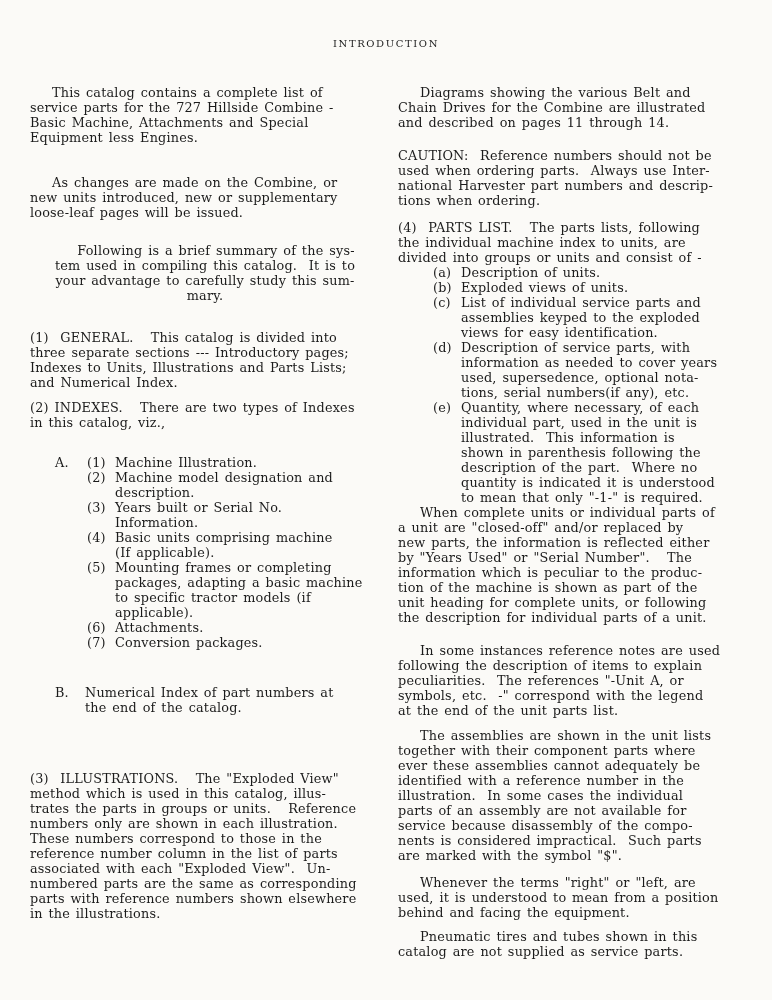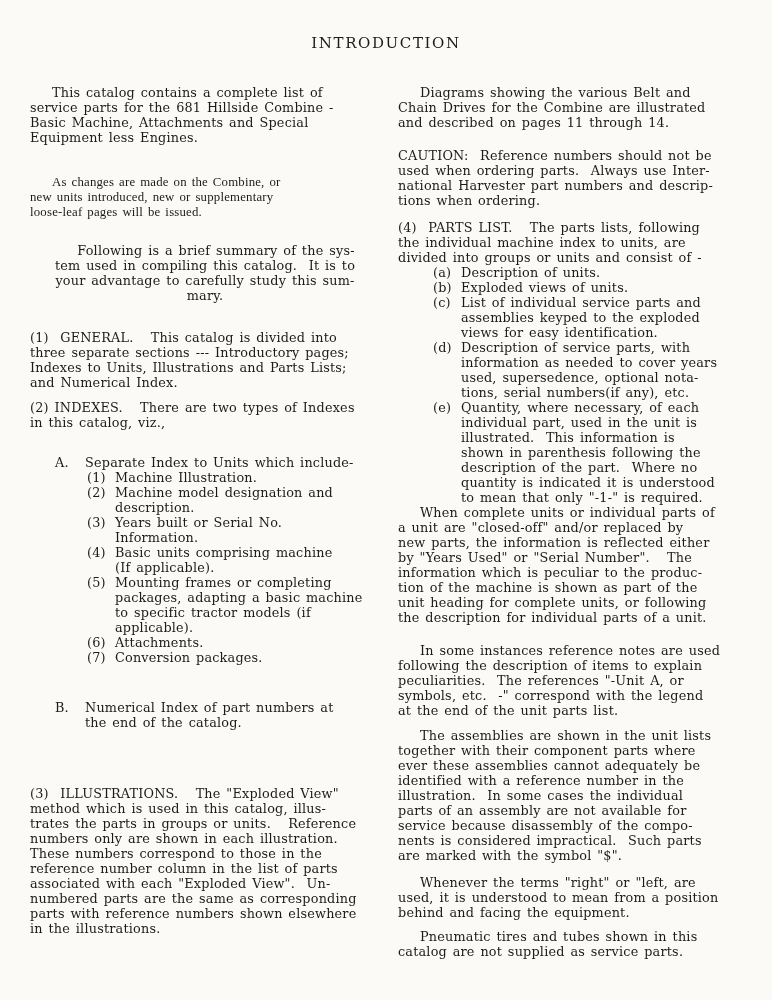--- a/index.html
+++ b/index.html
@@ -14,21 +14,21 @@
     font-size: 12.8px;
     line-height: 15px;
     letter-spacing: 0.2px;
     word-spacing: 1.5px;
     overflow: hidden;
     box-sizing: border-box;
   }
   .title {
     margin-top: 36px;
     text-align: center;
-    font-size: 15px;
+    font-size: 10px;
     letter-spacing: 1.6px;
     word-spacing: 0;
   }
   .columns {
     display: flex;
     gap: 18px;
     padding: 0 24px 0 30px;
     margin-top: 34px;
   }
   .col { flex: 1 1 0; min-width: 0; }
@@ -41,59 +41,58 @@
   .sub { display: flex; align-items: flex-start; }
   .sub > .snum { flex: 0 0 28px; margin-left: 2px; white-space: pre; }
   .sub-r > .snum { flex: 0 0 28px; margin-left: 35px; white-space: pre; }
   .sub > .stext { flex: 1 1 0; min-width: 0; }
   
   .mb9  { margin-bottom: 9px; }
   .mb10 { margin-bottom: 10px; }
   .mb12 { margin-bottom: 12px; }
   .mb16 { }
   .mb18 { margin-bottom: 18px; }
-  .mb23 { margin-bottom: 23px; font-family: Liberation Serif, serif; }
+  .mb23 { margin-bottom: 23px; }
   .mb25 { margin-bottom: 25px; }
   .mb27 { margin-bottom: 27px; text-align: center; }
   .mb30 { margin-bottom: 30px; }
   .mb35 { margin-bottom: 35px; }
   .mb56 { margin-bottom: 56px; }
 </style>
 </head>
 <body>
 
 <div class="page">
 
   <div class="title">INTRODUCTION</div>
 
   <div class="columns">
 
     <div class="col">
       <div class="para ind mb30">This catalog contains a complete list of
-service parts for the 681 Hillside Combine -
+service parts for the 727 Hillside Combine -
 Basic Machine, Attachments and Special
 Equipment less Engines.</div>
       <div class="para ind mb23">As changes are made on the Combine, or
 new units introduced, new or supplementary
 loose-leaf pages will be issued.</div>
       <div class="para ind mb27">Following is a brief summary of the sys-
 tem used in compiling this catalog.  It is to
 your advantage to carefully study this sum-
 mary.</div>
       <div class="para mb10">(1)  GENERAL.   This catalog is divided into
 three separate sections --- Introductory pages;
 Indexes to Units, Illustrations and Parts Lists;
 and Numerical Index.</div>
       <div class="para mb25">(2) INDEXES.   There are two types of Indexes
 in this catalog, viz.,</div>
 
       <div class="outer mb35">
         <span class="marker">A.</span>
         <div class="content">
-          <div class="para">Separate Index to Units which include-</div>
           <div class="sub">
             <span class="snum">(1)</span>
             <div class="stext para">Machine Illustration.</div>
           </div>
           <div class="sub">
             <span class="snum">(2)</span>
             <div class="stext para">Machine model designation and
 description.</div>
           </div>
           <div class="sub">

